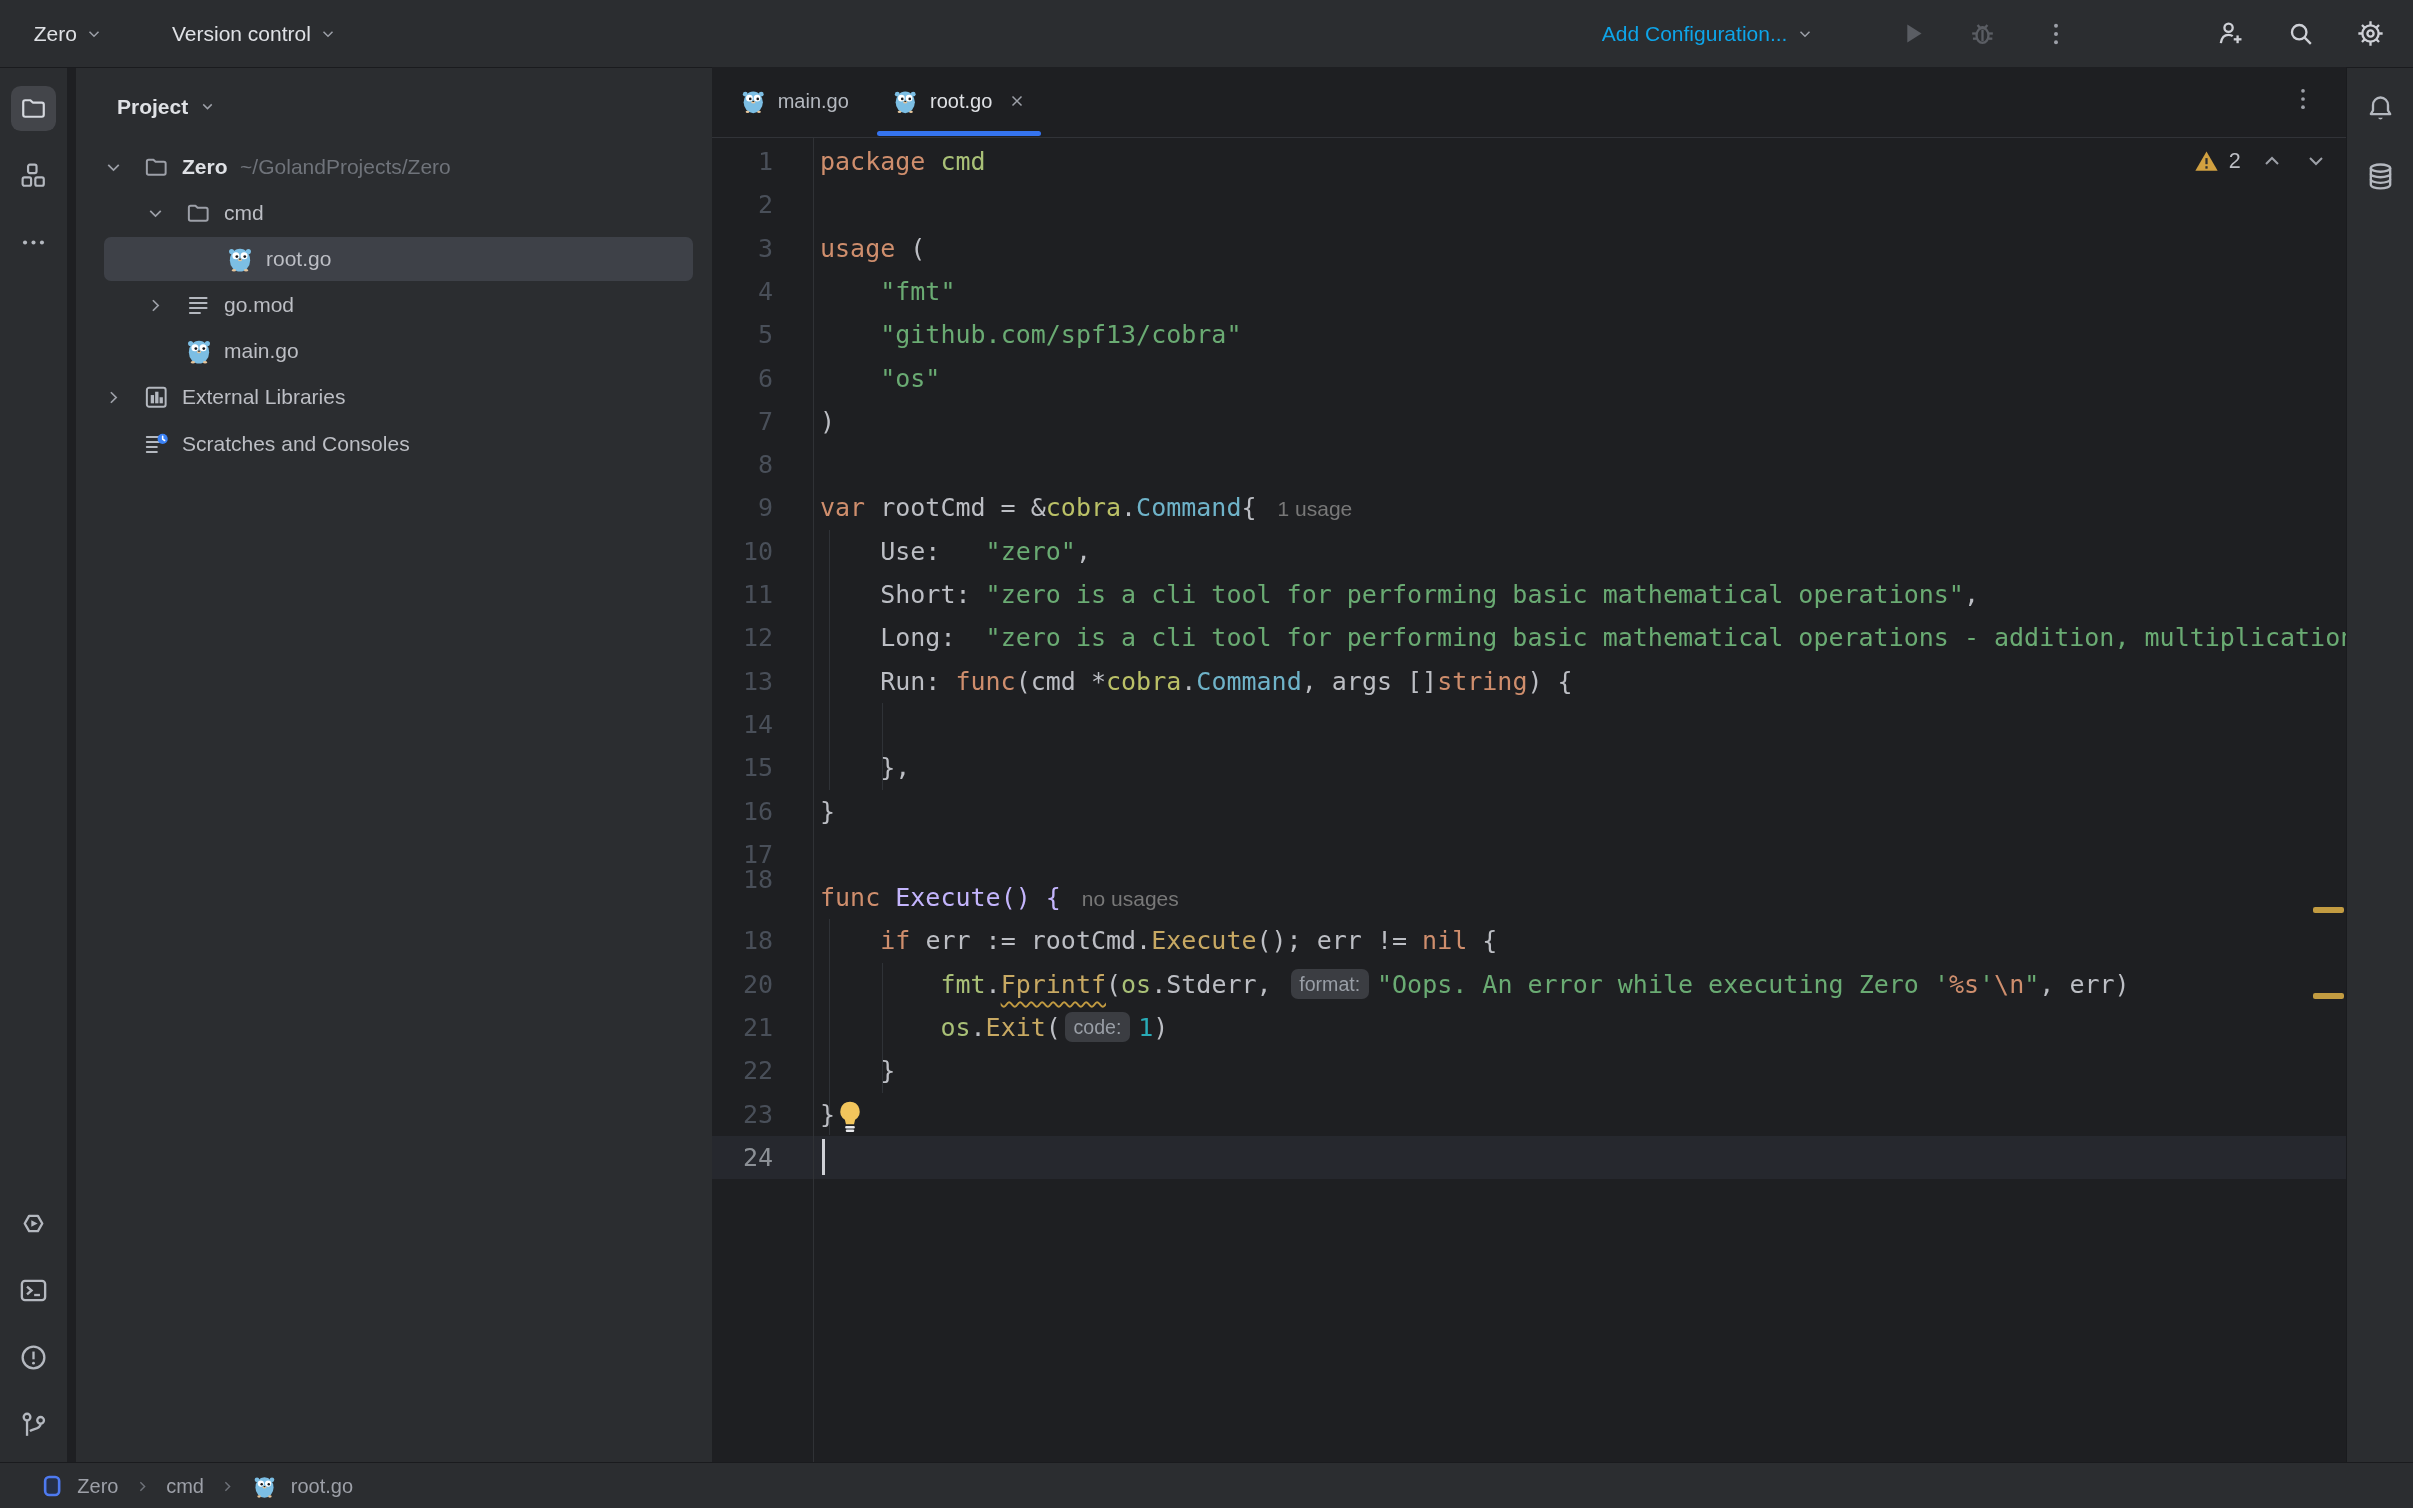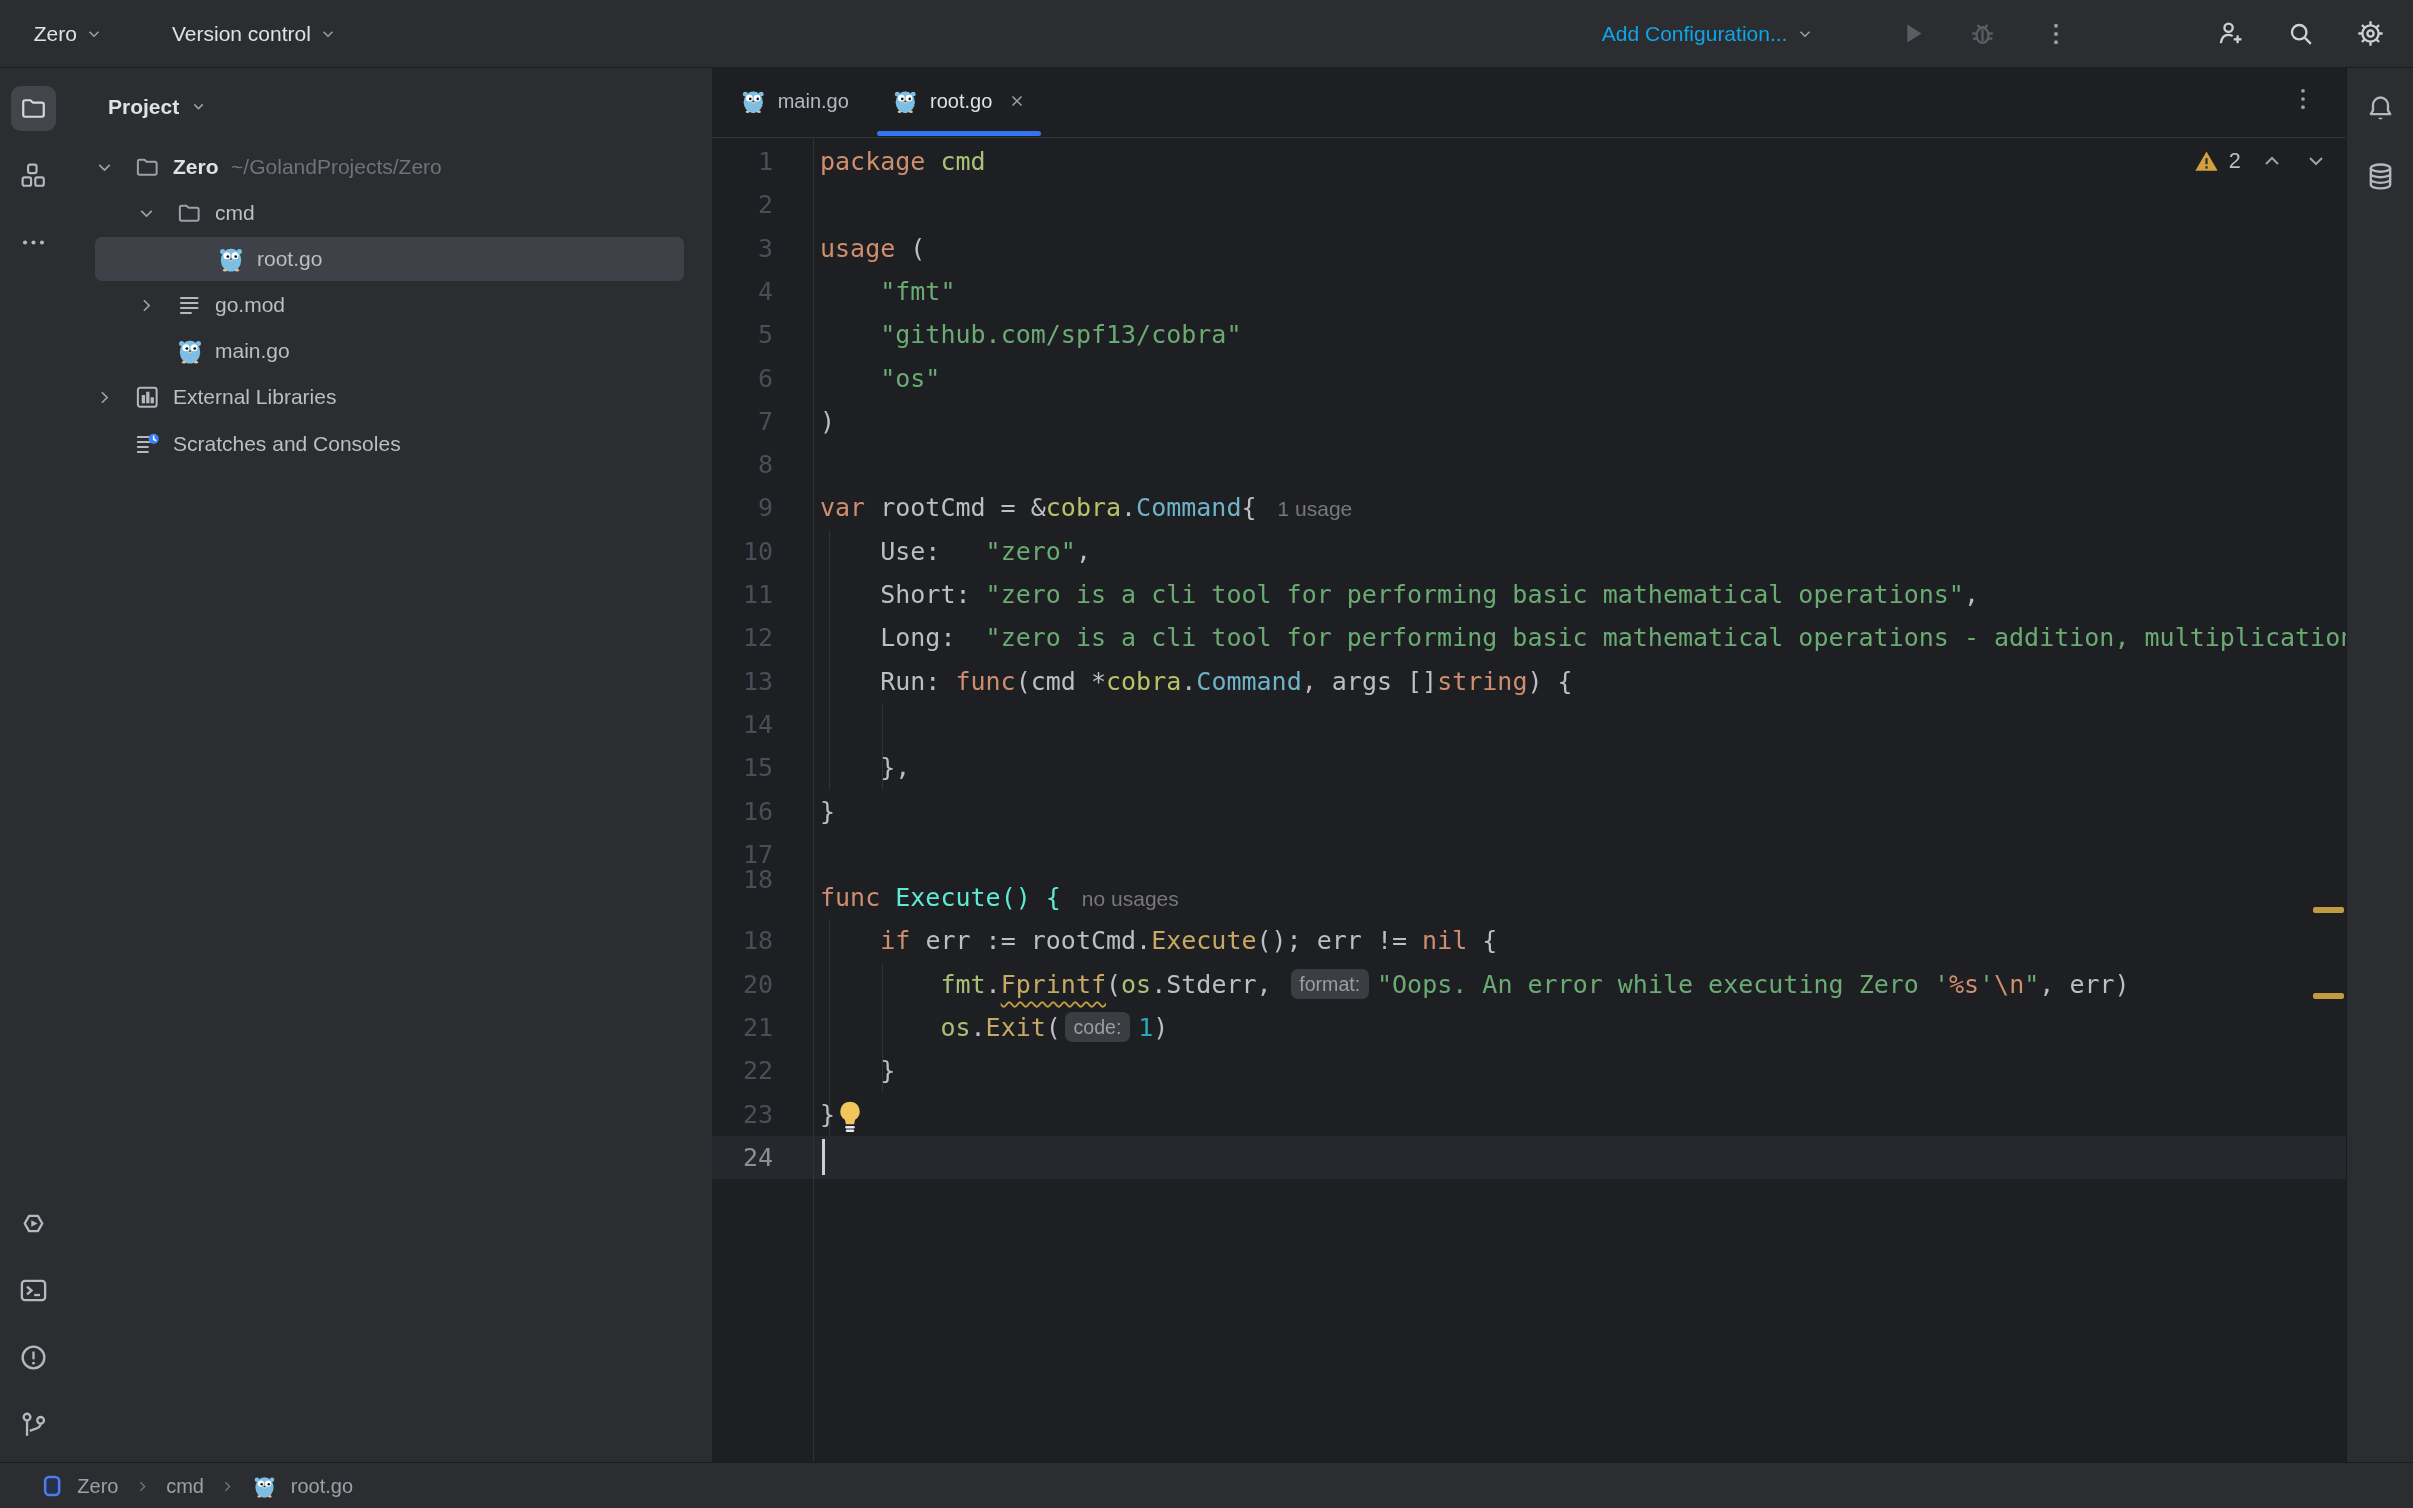--- a/index.html
+++ b/index.html
@@ -14,21 +14,21 @@
   .tb-icon{display:flex;align-items:center;justify-content:center;}
 
   
   #stripe-left{left:0;top:68px;width:67px;height:1394px;background:#2B2D30;}
   #stripe-right{left:2346px;top:68px;width:67px;height:1394px;background:#2B2D30;border-left:1.4px solid #1A1B1E;}
   .stripe-btn{position:absolute;left:11.2px;width:45px;height:45px;border-radius:9.8px;
     display:flex;align-items:center;justify-content:center;}
   .stripe-btn.active{background:#43454A;}
 
   
-  #project{left:67px;top:68px;width:645px;height:1394px;background:#2B2D30;border-right:1.4px solid #1A1B1E;
+  #project{left:76px;top:68px;width:645px;height:1394px;background:#2B2D30;border-right:1.4px solid #1A1B1E;
     color:#BCBEC4;font-size:21px;}
   #proj-header{position:absolute;left:41px;top:17px;height:43px;display:flex;align-items:center;gap:11.2px;
     color:#DFE1E5;font-weight:700;}
   #tree{position:absolute;left:0;top:76px;width:645px;}
   .tree-row{position:absolute;left:0;width:645px;height:46px;display:flex;align-items:center;}
   .row-sel{position:absolute;left:28px;right:28px;top:1.4px;bottom:1.4px;background:#3E4148;border-radius:7px;}
   .tree-chevron{position:absolute;width:25px;height:25px;display:flex;align-items:center;justify-content:center;}
   .tree-icon{position:absolute;width:29px;height:29px;display:flex;align-items:center;justify-content:center;}
   .tree-label{position:absolute;white-space:nowrap;}
   .tree-path{color:#6F737A;margin-left:12.6px;font-weight:400;}
@@ -428,21 +428,21 @@
           <div class="code-line" style="top: 305px;"></div>
           <div class="code-line" style="top: 348px;"><span style="color: rgb(207, 142, 109);">var</span><span style="color: rgb(188, 190, 196);"> rootCmd = &amp;</span><span style="color: rgb(187, 193, 103);">cobra</span><span style="color: rgb(188, 190, 196);">.</span><span style="color: rgb(111, 179, 201);">Command</span><span style="color: rgb(188, 190, 196);">{</span><span class="tok-hint">1 usage</span></div>
           <div class="code-line" style="top: 392px;"><span style="color: rgb(188, 190, 196);">    Use:   </span><span style="color: rgb(106, 171, 115);">"zero"</span><span style="color: rgb(188, 190, 196);">,</span></div>
           <div class="code-line" style="top: 435px;"><span style="color: rgb(188, 190, 196);">    Short: </span><span style="color: rgb(106, 171, 115);">"zero is a cli tool for performing basic mathematical operations"</span><span style="color: rgb(188, 190, 196);">,</span></div>
           <div class="code-line" style="top: 478px;"><span style="color: rgb(188, 190, 196);">    Long:  </span><span style="color: rgb(106, 171, 115);">"zero is a cli tool for performing basic mathematical operations - addition, multiplication, subtraction and division"</span></div>
           <div class="code-line" style="top: 522px;"><span style="color: rgb(188, 190, 196);">    Run: </span><span style="color: rgb(207, 142, 109);">func</span><span style="color: rgb(188, 190, 196);">(cmd *</span><span style="color: rgb(187, 193, 103);">cobra</span><span style="color: rgb(188, 190, 196);">.</span><span style="color: rgb(111, 179, 201);">Command</span><span style="color: rgb(188, 190, 196);">, args []</span><span style="color: rgb(207, 142, 109);">string</span><span style="color: rgb(188, 190, 196);">) {</span></div>
           <div class="code-line" style="top: 565px;"></div>
           <div class="code-line" style="top: 608px;"><span style="color: rgb(188, 190, 196);">    },</span></div>
           <div class="code-line" style="top: 652px;"><span style="color: rgb(188, 190, 196);">}</span></div>
           <div class="code-line" style="top: 695px;"></div>
-          <div class="code-line" style="top: 738px;"><span style="color: rgb(207, 142, 109);">func</span><span style="color: #5eead4;"> Execute() {</span><span class="tok-hint">no usages</span></div>
+          <div class="code-line" style="top: 738px;"><span style="color: rgb(207, 142, 109);">func</span><span style="color: #c4b5fd;"> Execute() {</span><span class="tok-hint">no usages</span></div>
           <div class="code-line" style="top: 781px;"><span style="color: rgb(188, 190, 196);">    </span><span style="color: rgb(207, 142, 109);">if</span><span style="color: rgb(188, 190, 196);"> err := rootCmd.</span><span style="color: rgb(200, 169, 99);">Execute</span><span style="color: rgb(188, 190, 196);">(); err != </span><span style="color: rgb(207, 142, 109);">nil</span><span style="color: rgb(188, 190, 196);"> {</span></div>
           <div class="code-line" style="top: 825px;"><span style="color: rgb(188, 190, 196);">        </span><span style="color: rgb(169, 192, 119);">fmt</span><span style="color: rgb(188, 190, 196);">.</span><span class="wavy" style="color: rgb(200, 169, 99);">Fprintf</span><span style="color: rgb(188, 190, 196);">(</span><span style="color: rgb(169, 192, 119);">os</span><span style="color: rgb(188, 190, 196);">.Stderr, </span><span class="tok-chip">format:</span><span style="color: rgb(106, 171, 115);">"Oops. An error while executing Zero '</span><span style="color: rgb(207, 142, 109);">%s</span><span style="color: rgb(106, 171, 115);">'</span><span style="color: rgb(207, 142, 109);">\n</span><span style="color: rgb(106, 171, 115);">"</span><span style="color: rgb(188, 190, 196);">, err)</span></div>
           <div class="code-line" style="top: 868px;"><span style="color: rgb(188, 190, 196);">        </span><span style="color: rgb(169, 192, 119);">os</span><span style="color: rgb(188, 190, 196);">.</span><span style="color: rgb(200, 169, 99);">Exit</span><span style="color: rgb(188, 190, 196);">(</span><span class="tok-chip">code:</span><span style="color: rgb(41, 171, 183);">1</span><span style="color: rgb(188, 190, 196);">)</span></div>
           <div class="code-line" style="top: 911px;"><span style="color: rgb(188, 190, 196);">    }</span></div>
           <div class="code-line" style="top: 955px;"><span style="color: rgb(188, 190, 196);">}</span></div>
           <div class="code-line" style="top: 998px;"></div>
         </div>
       <div id="caret" style="left: 110px; top: 1001px;"></div>
       <div id="bulb" style="left: 120px; top: 959px;">
         <svg width="36" height="41" viewBox="0 0 24 26">

